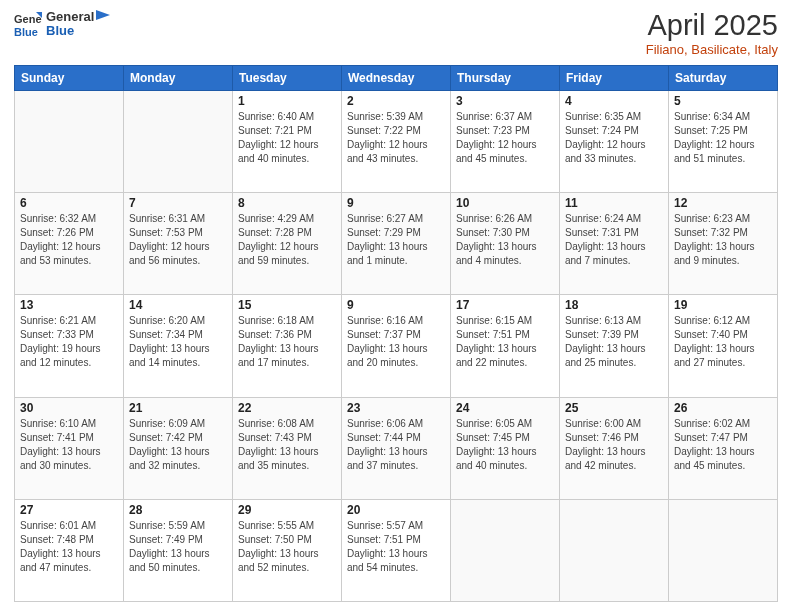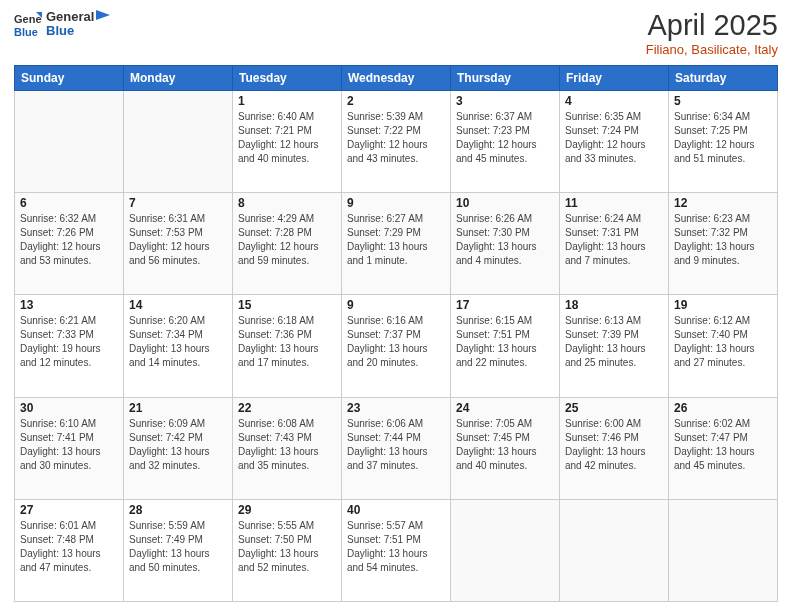--- a/index.html
+++ b/index.html
@@ -321,21 +321,21 @@
             <span class="day-num">23</span>
             <div class="day-info">
               <div>Sunrise: 6:06 AM</div>
               <div>Sunset: 7:44 PM</div>
               <div>Daylight: 13 hours and 37 minutes.</div>
             </div>
           </td>
           <td>
             <span class="day-num">24</span>
             <div class="day-info">
-              <div>Sunrise: 7:05 AM</div>
+              <div>Sunrise: 6:05 AM</div>
               <div>Sunset: 7:45 PM</div>
               <div>Daylight: 13 hours and 40 minutes.</div>
             </div>
           </td>
           <td>
             <span class="day-num">25</span>
             <div class="day-info">
               <div>Sunrise: 6:00 AM</div>
               <div>Sunset: 7:46 PM</div>
               <div>Daylight: 13 hours and 42 minutes.</div>
@@ -369,21 +369,21 @@
           </td>
           <td>
             <span class="day-num">29</span>
             <div class="day-info">
               <div>Sunrise: 5:55 AM</div>
               <div>Sunset: 7:50 PM</div>
               <div>Daylight: 13 hours and 52 minutes.</div>
             </div>
           </td>
           <td>
-            <span class="day-num">40</span>
+            <span class="day-num">20</span>
             <div class="day-info">
               <div>Sunrise: 5:57 AM</div>
               <div>Sunset: 7:51 PM</div>
               <div>Daylight: 13 hours and 54 minutes.</div>
             </div>
           </td>
           <td class="empty"></td>
           <td class="empty"></td>
           <td class="empty"></td>
         </tr>

